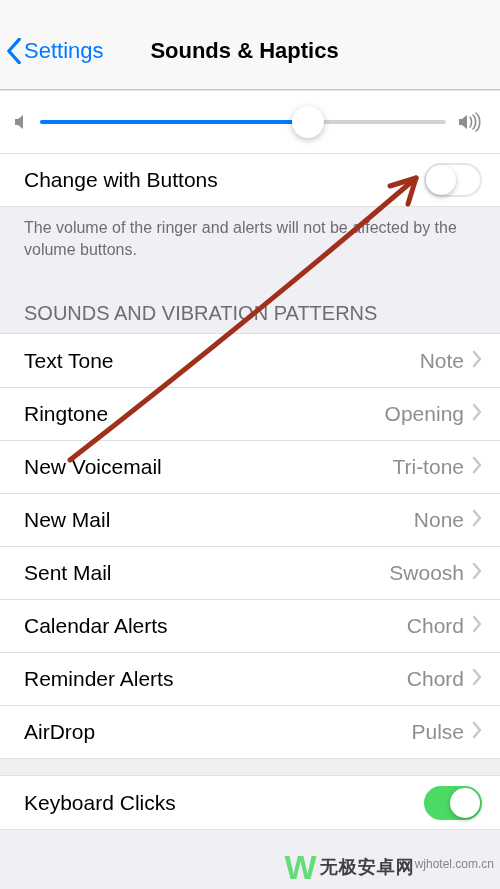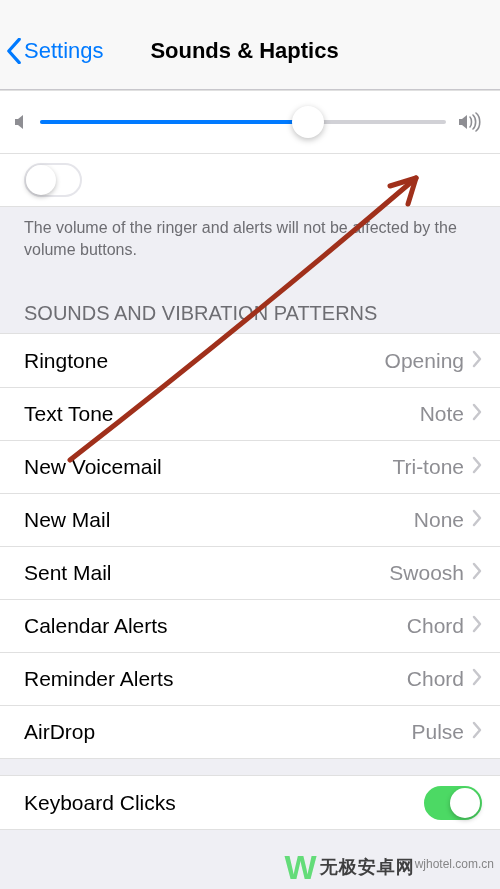--- a/index.html
+++ b/index.html
@@ -137,40 +137,41 @@
       <div class="track-bg"></div>
       <div class="track-fill"></div>
       <div class="thumb"></div>
     </div>
     <svg width="24" height="20" viewBox="0 0 24 20" class="speaker-icon">
       <path d="M1 7h3l5-4v14l-5-4H1z" fill="#8e8e93"></path>
       <path d="M12 5c2 2 2 8 0 10 M15 3c3.5 3 3.5 11 0 14 M18 1c5 4 5 14 0 18" fill="none" stroke="#8e8e93" stroke-width="1.6" stroke-linecap="round"></path>
     </svg>
   </div>
   <div class="row row-sep">
+    <div class="row-label">Change with Buttons</div>
     <div class="toggle">
         <div class="knob"></div>
       </div>
   </div>
 </div>
 <div class="footer-text">The volume of the ringer and alerts will not be affected by the volume buttons.</div>
 
 <div class="section-header">SOUNDS AND VIBRATION PATTERNS</div>
 
 <div class="group list" id="sounds-list">
     <div class="row">
+      <div class="row-label">Text Tone</div>
+      <div class="row-value">Note</div>
+      <div class="chevron"><svg class="chev-svg" viewBox="0 0 10 18">
+          <polyline points="2,2 8,9 2,16" fill="none" stroke="#c7c7cc" stroke-width="2.5" stroke-linecap="round" stroke-linejoin="round"></polyline>
+        </svg></div>
+    </div>
+    <div class="row">
       <div class="row-label">Ringtone</div>
       <div class="row-value">Opening</div>
-      <div class="chevron"><svg class="chev-svg" viewBox="0 0 10 18">
-          <polyline points="2,2 8,9 2,16" fill="none" stroke="#c7c7cc" stroke-width="2.5" stroke-linecap="round" stroke-linejoin="round"></polyline>
-        </svg></div>
-    </div>
-    <div class="row">
-      <div class="row-label">Text Tone</div>
-      <div class="row-value">Note</div>
       <div class="chevron"><svg class="chev-svg" viewBox="0 0 10 18">
           <polyline points="2,2 8,9 2,16" fill="none" stroke="#c7c7cc" stroke-width="2.5" stroke-linecap="round" stroke-linejoin="round"></polyline>
         </svg></div>
     </div>
     <div class="row">
       <div class="row-label">New Voicemail</div>
       <div class="row-value">Tri-tone</div>
       <div class="chevron"><svg class="chev-svg" viewBox="0 0 10 18">
           <polyline points="2,2 8,9 2,16" fill="none" stroke="#c7c7cc" stroke-width="2.5" stroke-linecap="round" stroke-linejoin="round"></polyline>
         </svg></div>

